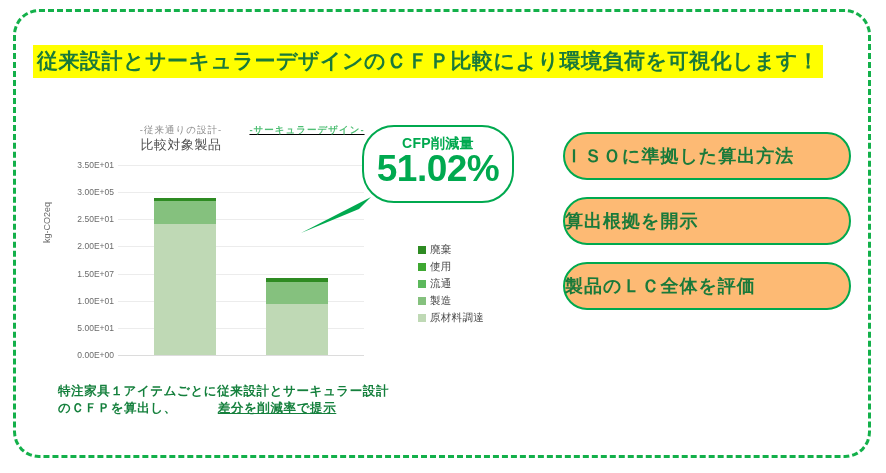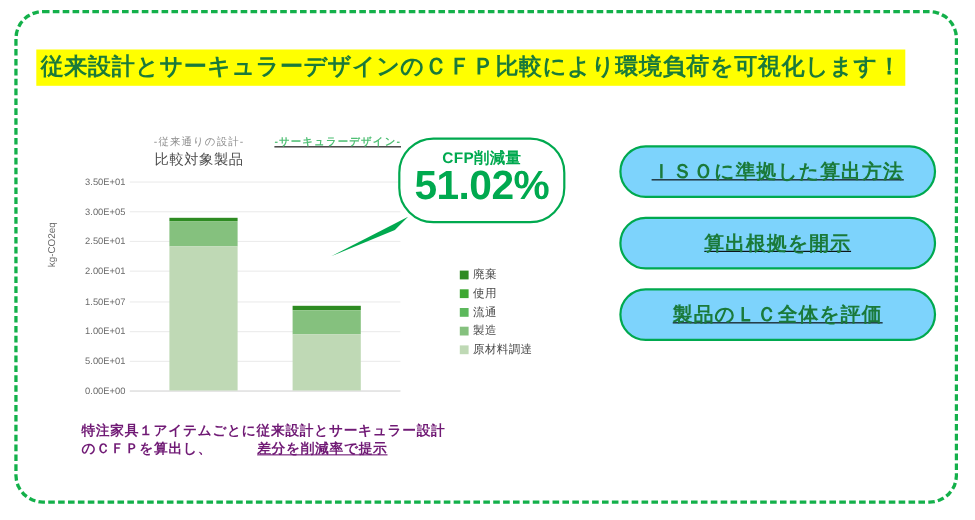--- a/index.html
+++ b/index.html
@@ -89,34 +89,33 @@
   }
   .callout-tail{
     position:absolute;left:299px;top:195px;width:80px;height:40px;
     pointer-events:none;
   }
 
   
   .pills{position:absolute;left:563px;top:132px;width:288px;}
   .pill{
     height:48px;margin-bottom:17px;
-    border:2.5px solid #00a94f;border-radius:26px;background:#7dd3fc;
-    display:flex;align-items:center;justify-content:center;
+    border:2.5px solid #00a94f;border-radius:26px;background:#fdba74;
+    display:flex;align-items:center;
     box-sizing:border-box;
-    text-decoration:underline;
   }
   .pill-text{
     font-size:18px;font-weight:bold;color:#1a7a3a;
     letter-spacing:1px;white-space:nowrap;
   }
 
   
   .caption{
-    position:absolute;left:74px;top:383px;width:430px;
-    font-size:12.5px;font-weight:bold;color:#701a75;
+    position:absolute;left:58px;top:383px;width:430px;
+    font-size:12.5px;font-weight:bold;color:#15803d;
     line-height:17px;letter-spacing:0.6px;
   }
   .caption .u{text-decoration:underline;margin-left:41px;}
 </style>
 </head>
 <body>
 
 <div id="stage">
 
   <div class="frame"></div>

